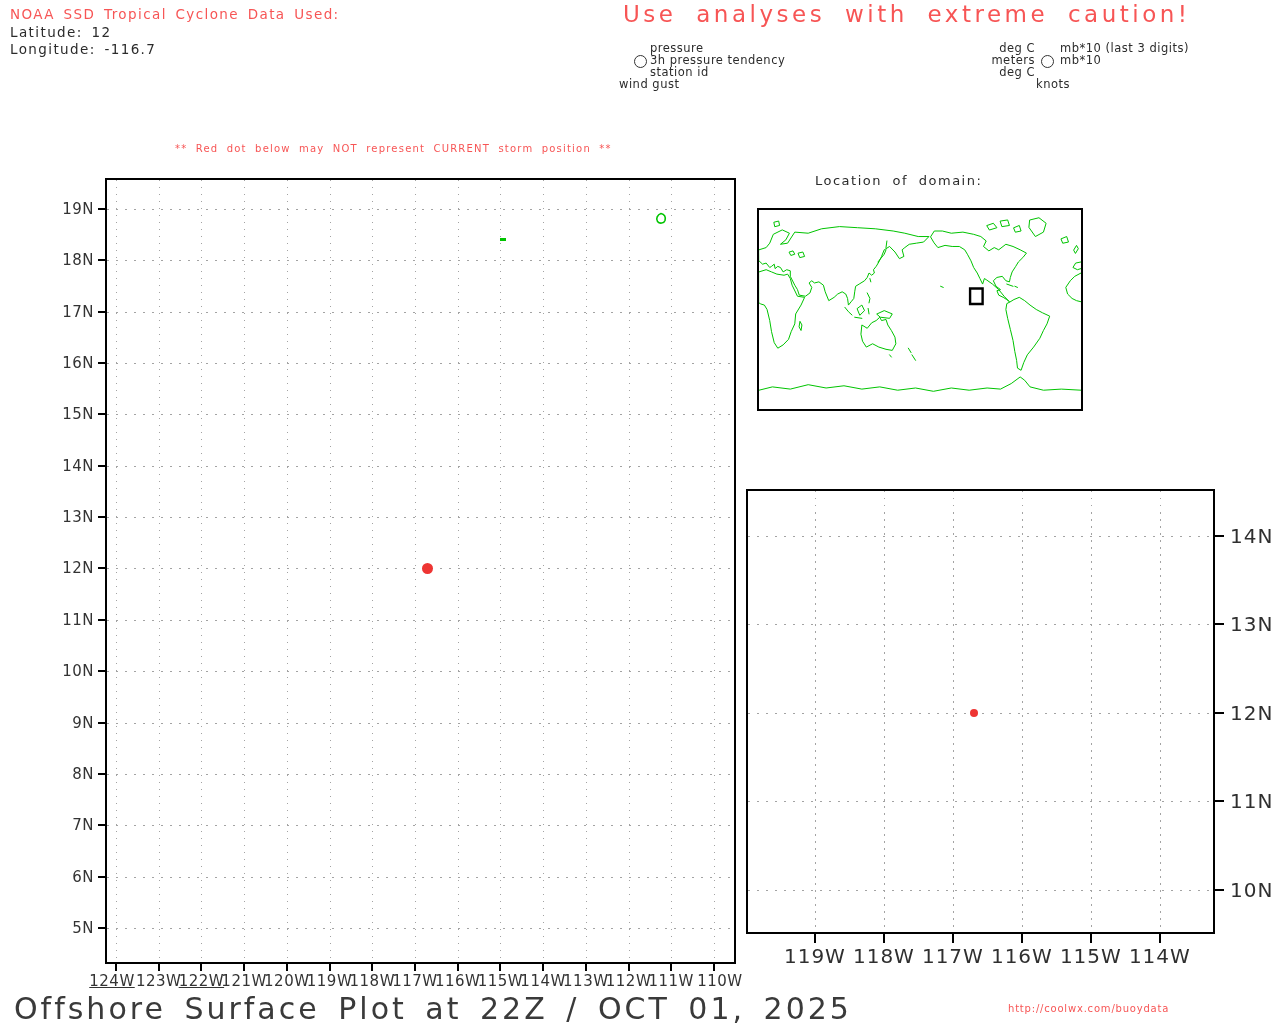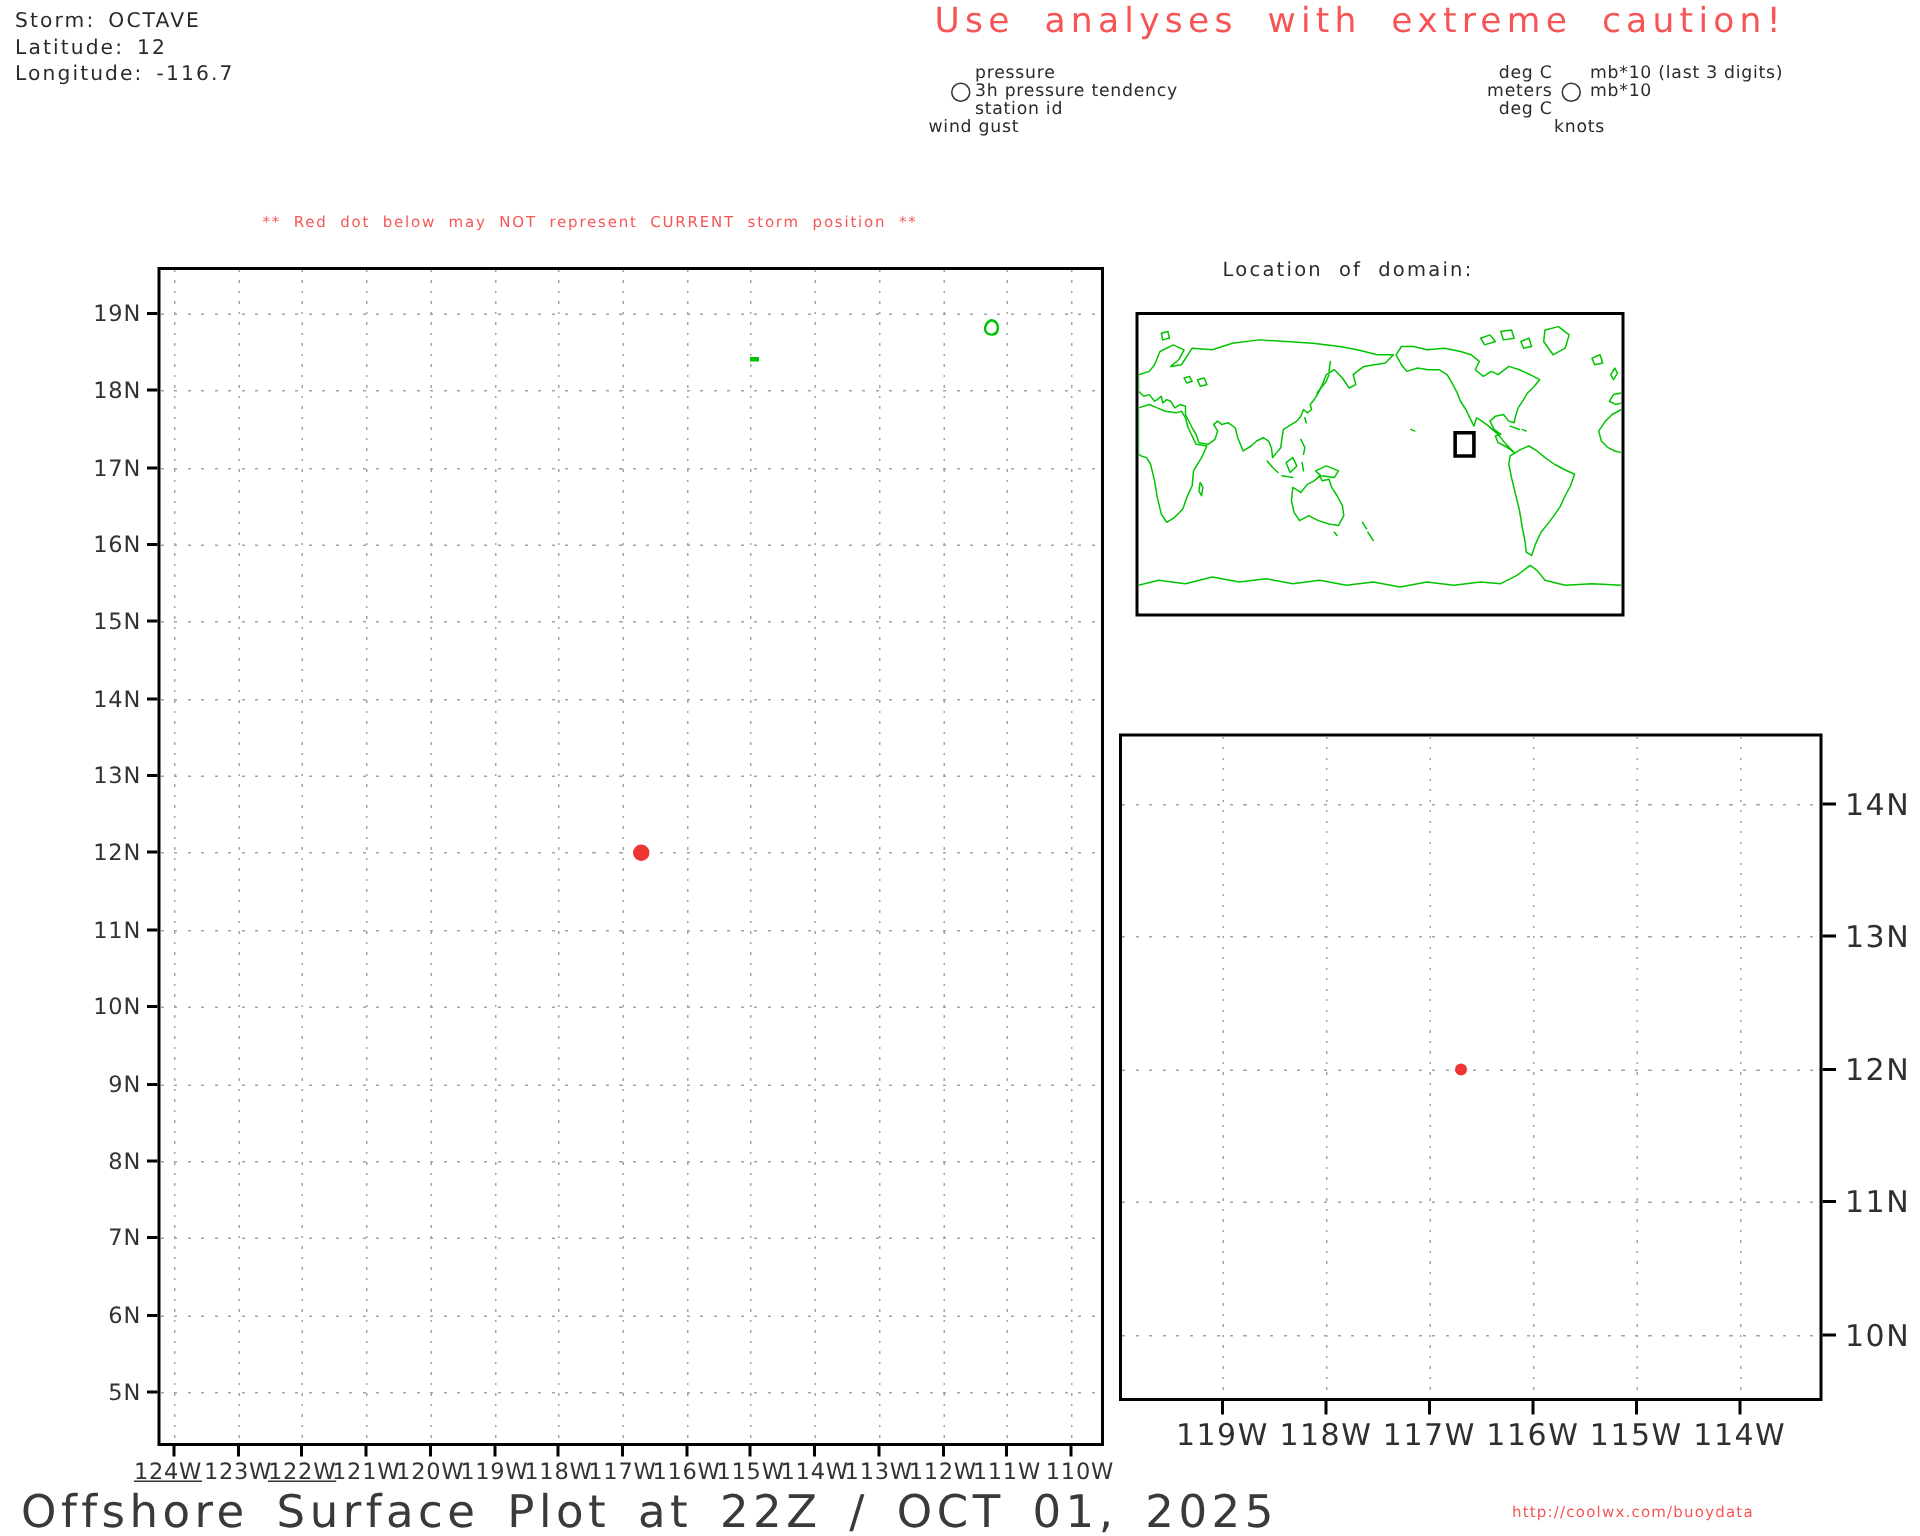--- a/index.html
+++ b/index.html
@@ -63,21 +63,21 @@
                 word-spacing:6px;color:#3a3a3a;white-space:nowrap;}
   .footer-url{position:absolute;left:1008px;top:1003px;font-size:10px;letter-spacing:0.8px;
               color:var(--red);}
 </style>
 </head>
 <body>
 
 <div class="canvas" style="--red: #f75555; --redbold: #fa3434; --dot: #ee3533; --green: #00c400;">
 
   <div class="storm-info">
-    <div>Storm: OCTAVE</div>
+    <div class="red">NOAA SSD Tropical Cyclone Data Used:</div>
     <div>Latitude: 12</div>
     <div>Longitude: -116.7</div>
   </div>
 
   <div class="caution">Use analyses with extreme caution!</div>
 
   <div class="model-circle" style="left:634px;top:55px;"></div>
   <div class="legend leg-right-col" style="left:650px;top:42px;width:220px;">
     <div>pressure</div>
     <div>3h pressure tendency</div>

